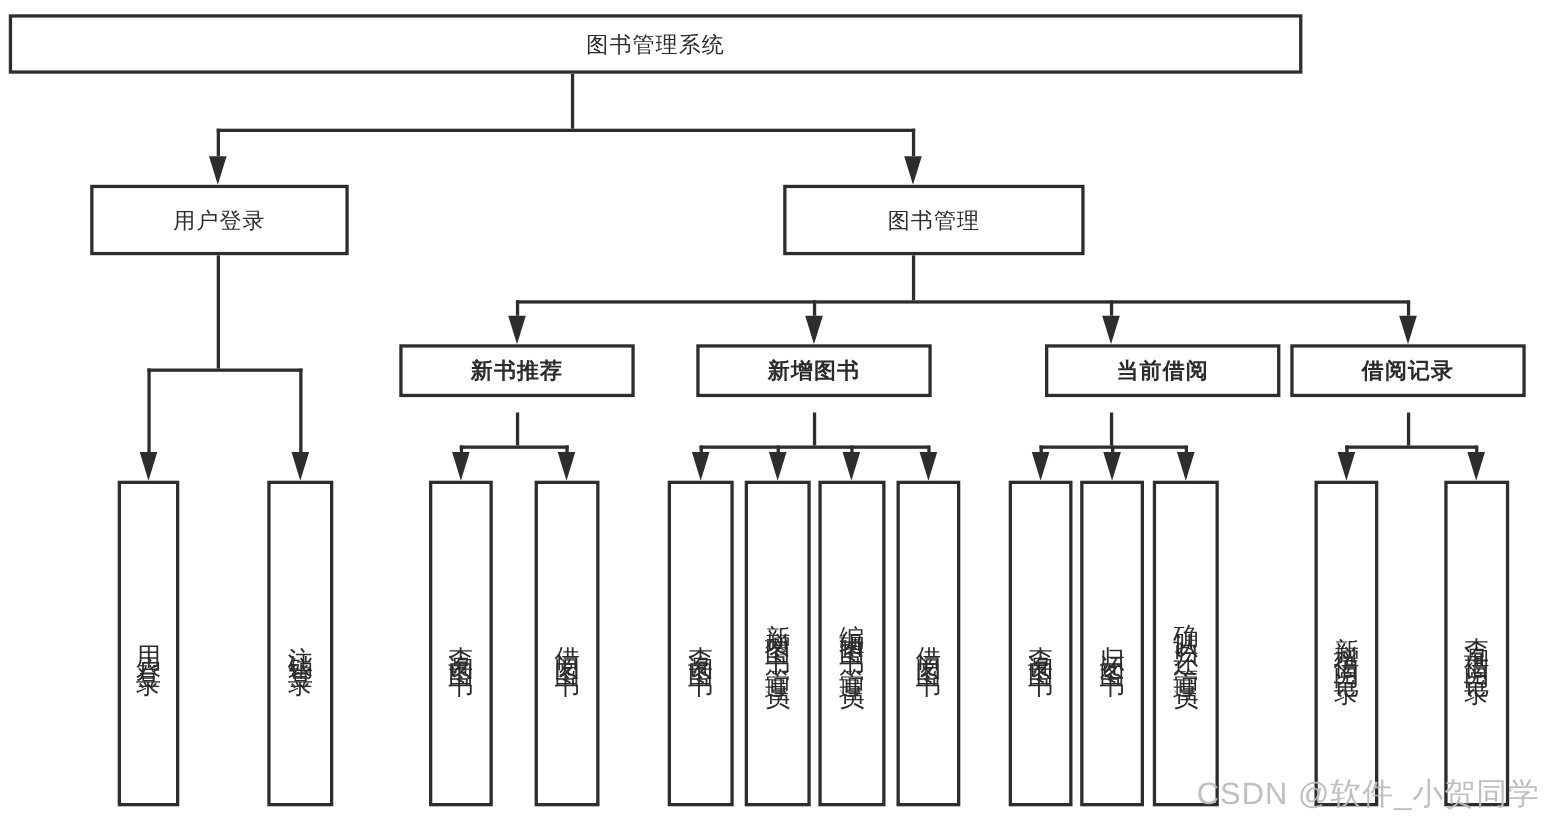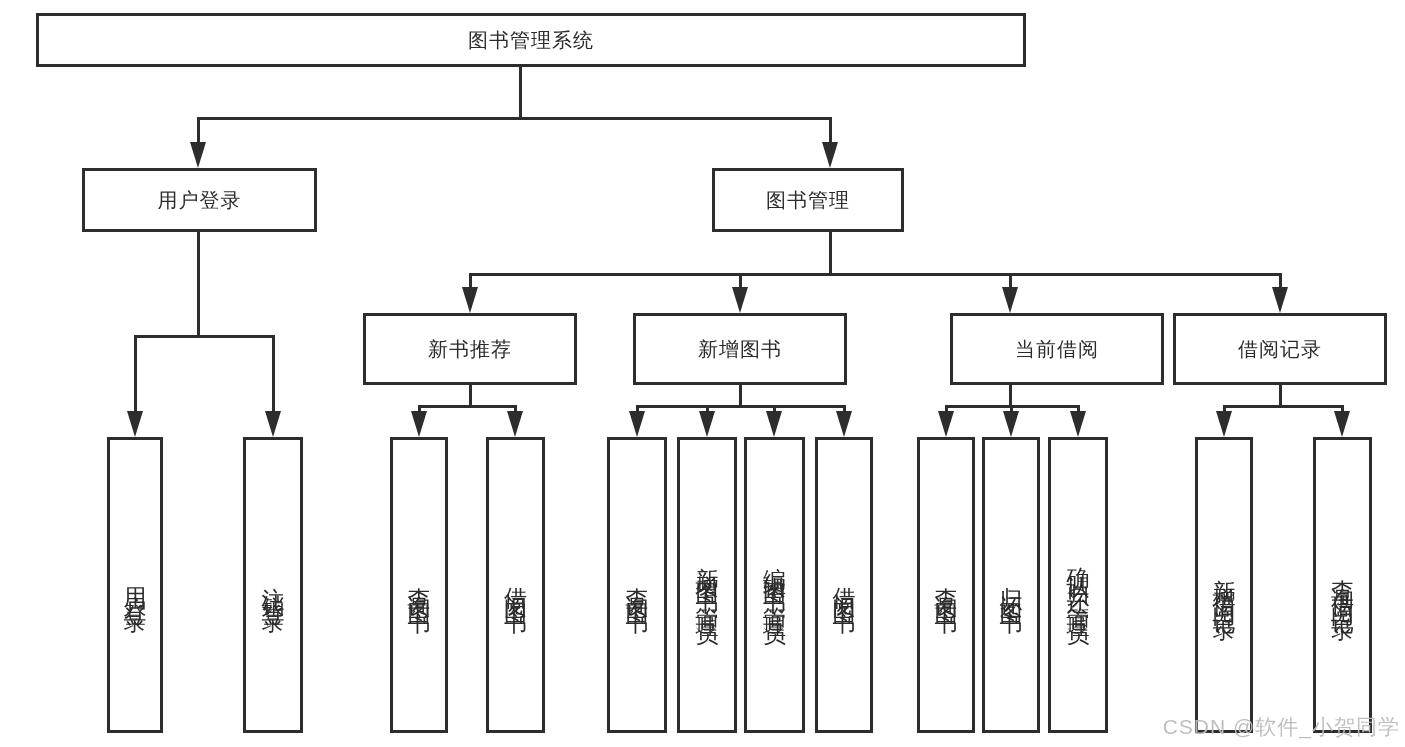--- a/index.html
+++ b/index.html
@@ -18,27 +18,27 @@
   .v{position:absolute;width:3px;background:var(--line);}
   .h{position:absolute;height:3px;background:var(--line);}
   .tri{position:absolute;width:0;height:0;
        border-left:8px solid transparent;border-right:8px solid transparent;
        border-top:26px solid var(--line);}
   
   .box{position:absolute;border:3px solid var(--line);background:#fff;
        box-sizing:border-box;display:flex;align-items:center;justify-content:center;
        color:var(--text);font-size:20px;letter-spacing:1px;white-space:nowrap;}
   .lvl2{top:168px;height:64px;}
-  .sec{top:313px;height:72px;}
+  .sec{top:313px;height:48px;font-weight:bold;}
   .leaf{top:437px;height:296px;}
   .vtext{writing-mode:vertical-rl;text-orientation:mixed;
          font-size:23px;letter-spacing:8px;color:var(--text);line-height:1;}
   .watermark{
     position:absolute;right:5px;bottom:6px;z-index:5;
-    font-size:21px;color:var(--wm);opacity:.95;letter-spacing:1px;
+    font-size:28px;color:var(--wm);opacity:.95;letter-spacing:1px;
   }
 </style>
 </head>
 <body>
 
 <div class="canvas">
 
   <div class="v" style="left:519px;top:67px;height:50px"></div>
   <div class="h" style="left:197px;top:117px;width:635px"></div>
   <div class="v" style="left:197px;top:117px;height:25px"></div>
@@ -91,28 +91,28 @@
   <div class="v" style="left:1077px;top:405px;height:6px"></div>
   <div class="tri" style="left:1070px;top:411px"></div>
 
   <div class="v" style="left:1279px;top:375px;height:30px"></div>
   <div class="h" style="left:1223px;top:405px;width:120px"></div>
   <div class="v" style="left:1223px;top:405px;height:6px"></div>
   <div class="tri" style="left:1216px;top:411px"></div>
   <div class="v" style="left:1341px;top:405px;height:6px"></div>
   <div class="tri" style="left:1334px;top:411px"></div>
 
-  <div class="box" style="left:36px;top:13px;width:990px;height:54px">
+  <div class="box" style="left:8px;top:13px;width:1176px;height:54px">
     <span>图书管理系统</span>
   </div>
 
   <div class="box lvl2" style="left:82px;width:235px">
     <span>用户登录</span>
   </div>
-  <div class="box lvl2" style="left:712px;width:192px">
+  <div class="box lvl2" style="left:712px;width:274px">
     <span>图书管理</span>
   </div>
 
   <div class="box sec" style="left:363px;width:214px">
     <span>新书推荐</span>
   </div>
   <div class="box sec" style="left:633px;width:214px">
     <span>新增图书</span>
   </div>
   <div class="box sec" style="left:950px;width:214px">

